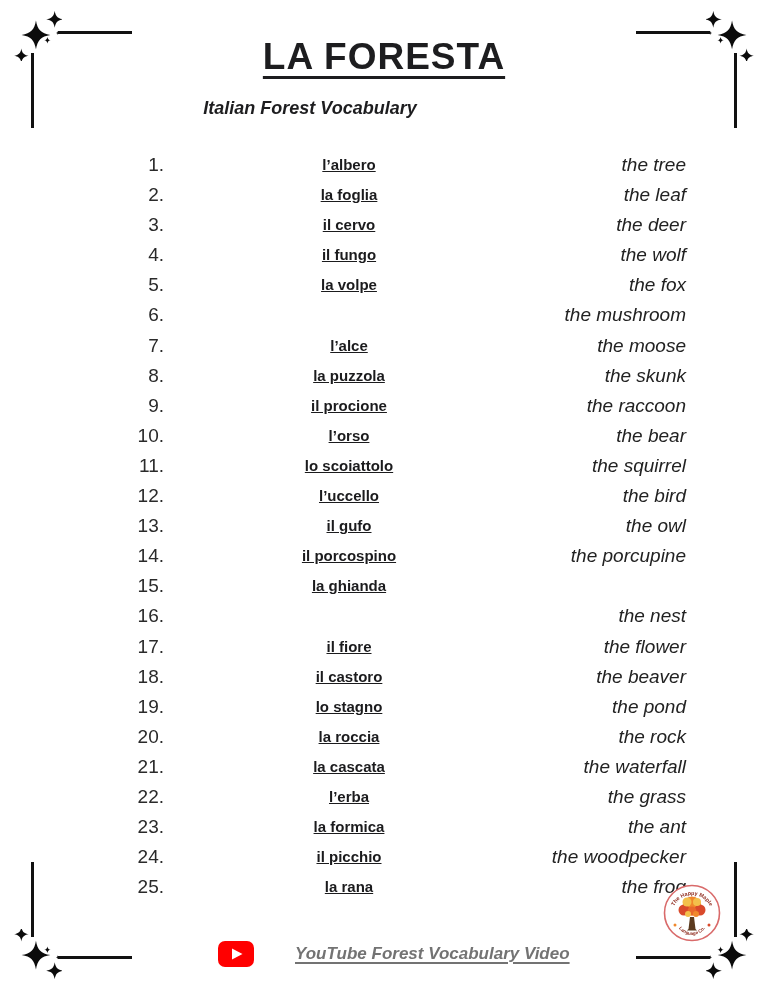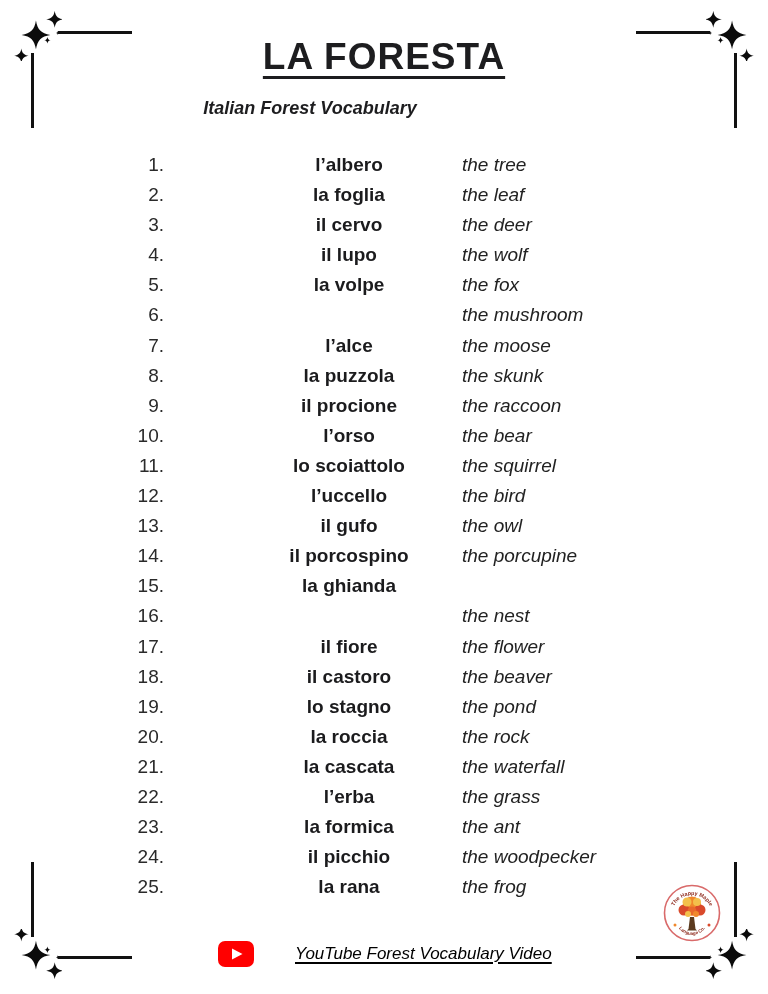--- a/index.html
+++ b/index.html
@@ -33,32 +33,32 @@
 
   
   .vocab { position:absolute; left:0; top:150px; width:768px; }
   .vrow { position:relative; width:768px; height:30.1px; line-height:30.1px; }
   .vrow .num {
     position:absolute; left:0; top:0; width:164px; height:100%;
     text-align:right; font-size:19px; color:#2a2a2a;
   }
   .vrow .ita {
     position:absolute; left:235px; top:0; width:228px; height:100%;
-    text-align:center; font-size:19px; font-weight:700; color:#1b1b1d;
+    text-align:center; font-size:15px; font-weight:700; color:#1b1b1d;text-decoration:underline;
   }
   .vrow .eng {
     position:absolute; left:462px; top:0; width:224px; height:100%;
-    text-align:left; font-size:19px; font-style:italic; color:#222;
+    text-align:right; font-size:19px; font-style:italic; color:#222;
   }
 
   
   .yt-icon { position:absolute; left:218px; top:941px; width:36px; height:26px; }
   .yt-link {
     position:absolute; left:295px; top:944px;
-    font-size:17px; font-weight:400; font-style:italic; color:#000000;
+    font-size:17px; font-weight:700; font-style:italic; color:#737373;
     text-decoration:underline; text-decoration-thickness:2px; text-underline-offset:3px;
     cursor:pointer;
   }
 
   
   .logo { position:absolute; left:663px; top:884px; width:58px; height:58px; }
 </style>
 </head>
 <body>
 
@@ -143,21 +143,21 @@
     </div>
 
     <div class="vrow">
       <span class="num">3.</span>
       <span class="ita">il cervo</span>
       <span class="eng">the deer</span>
     </div>
 
     <div class="vrow">
       <span class="num">4.</span>
-      <span class="ita">il lupo</span>
+      <span class="ita">il fungo</span>
       <span class="eng">the wolf</span>
     </div>
 
     <div class="vrow">
       <span class="num">5.</span>
       <span class="ita">la volpe</span>
       <span class="eng">the fox</span>
     </div>
 
     <div class="vrow">

